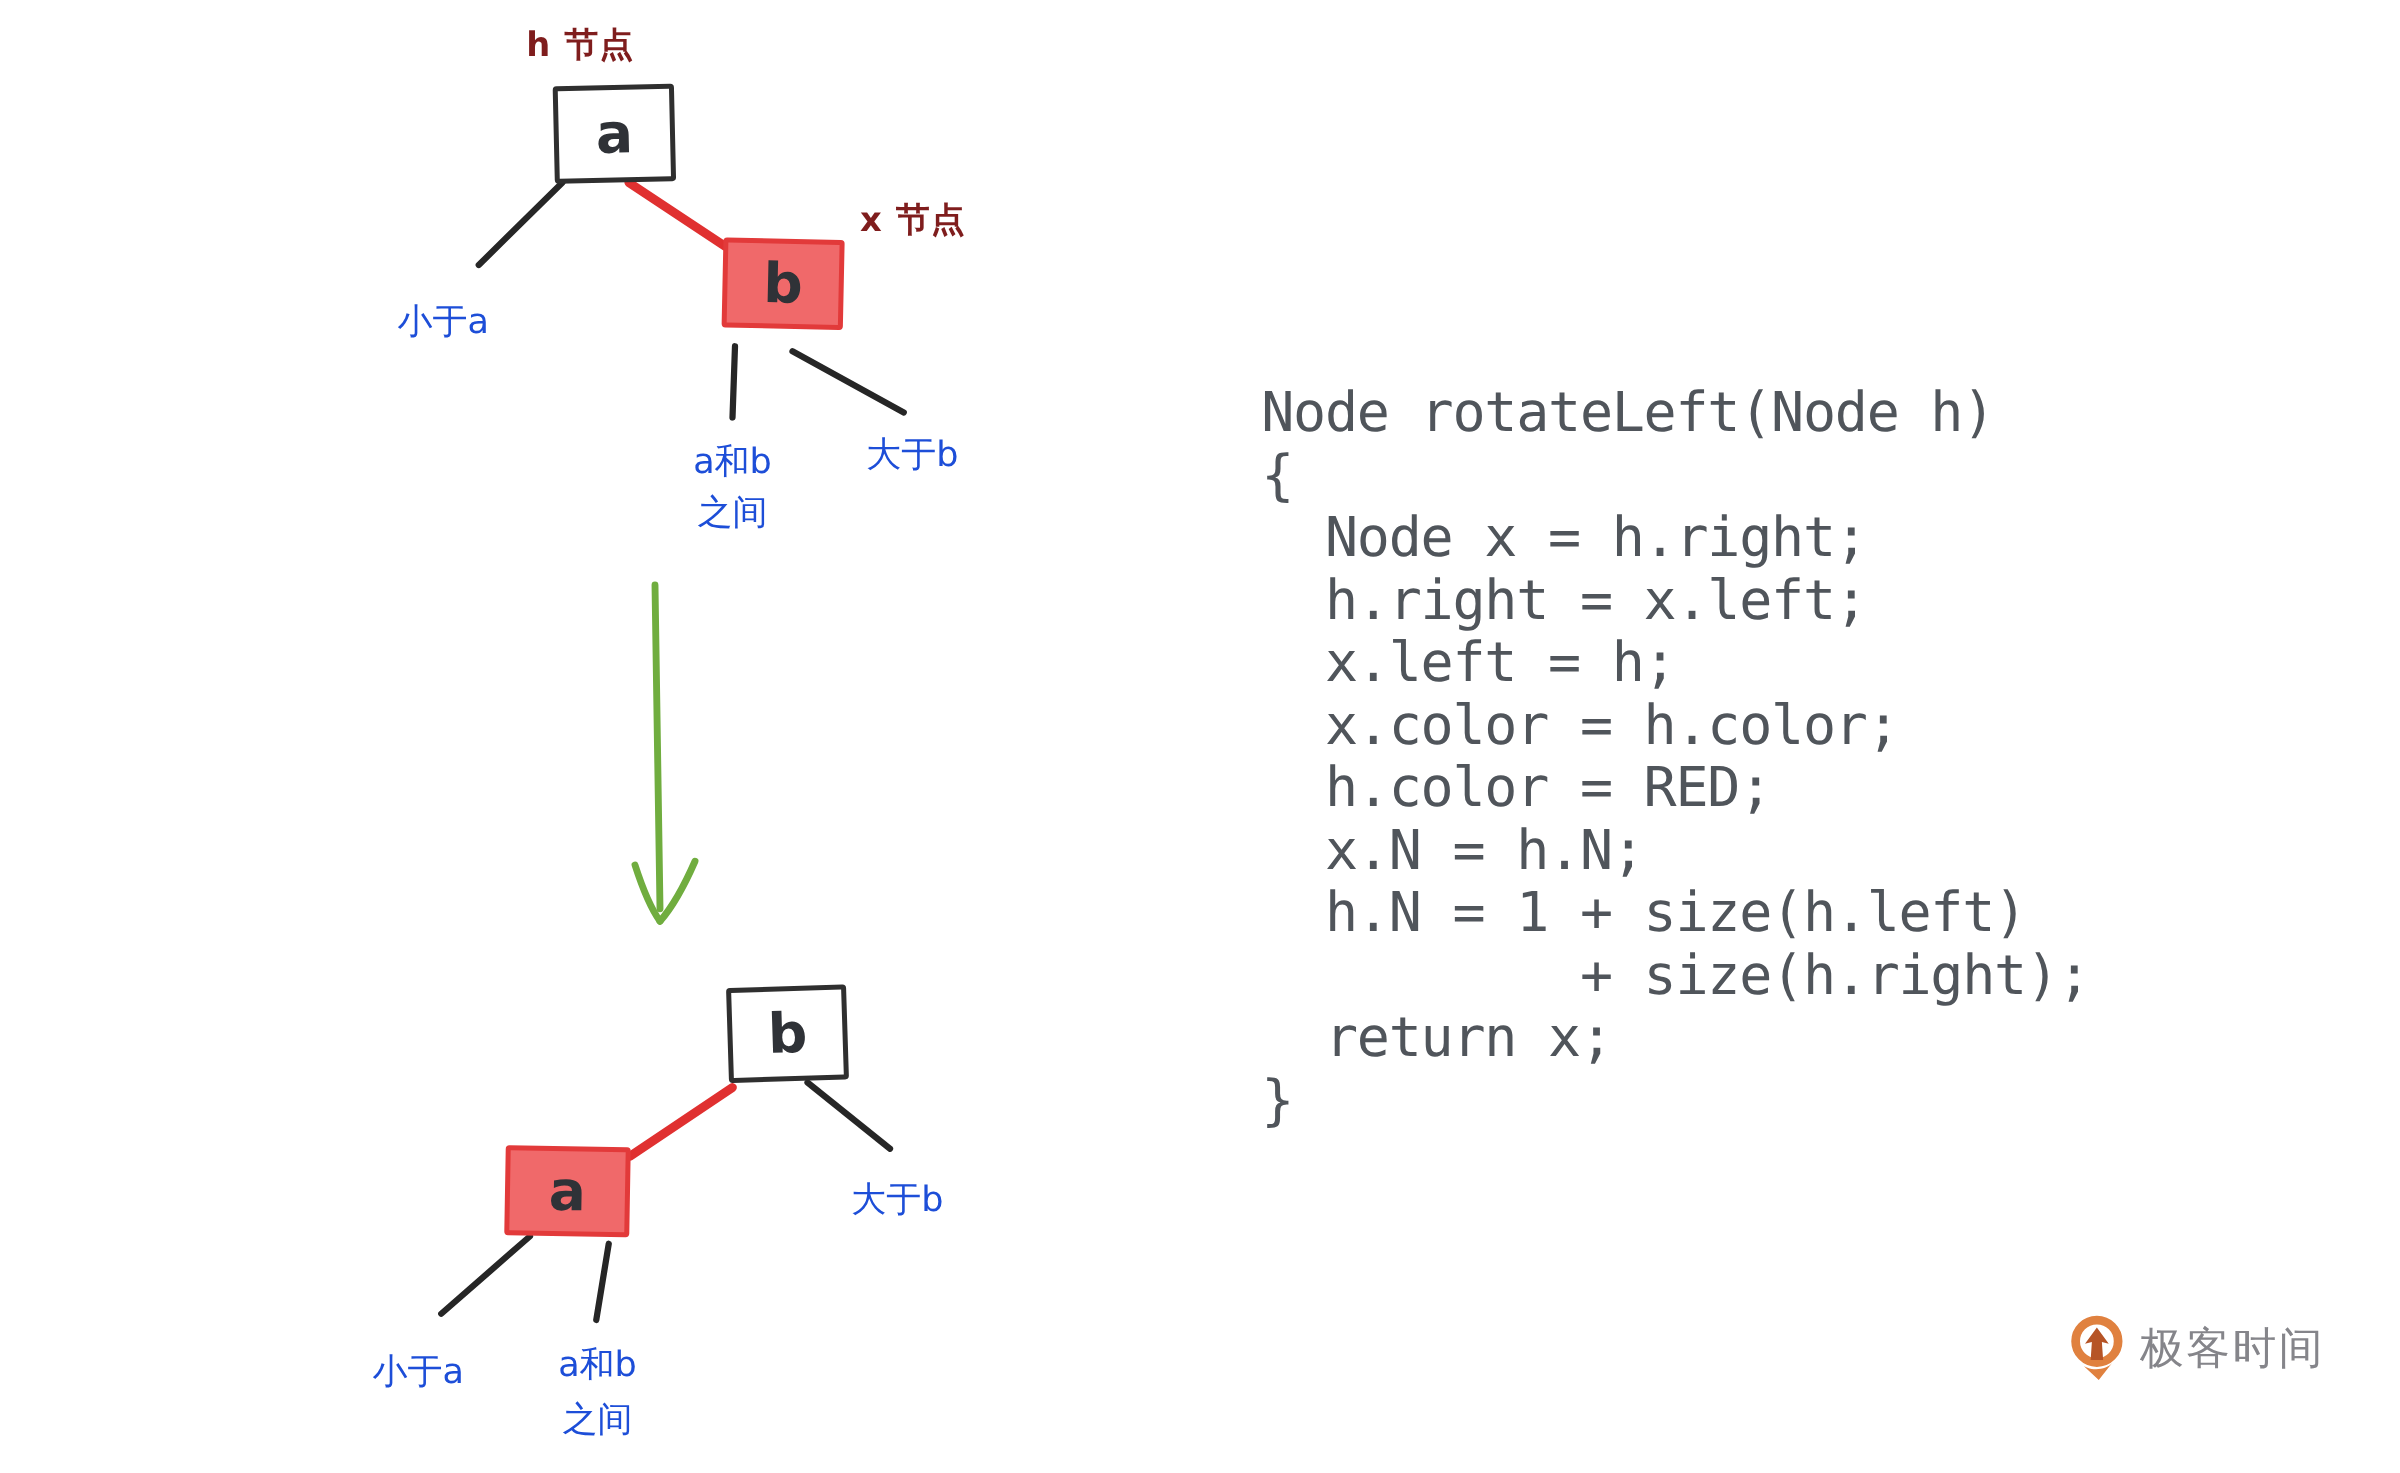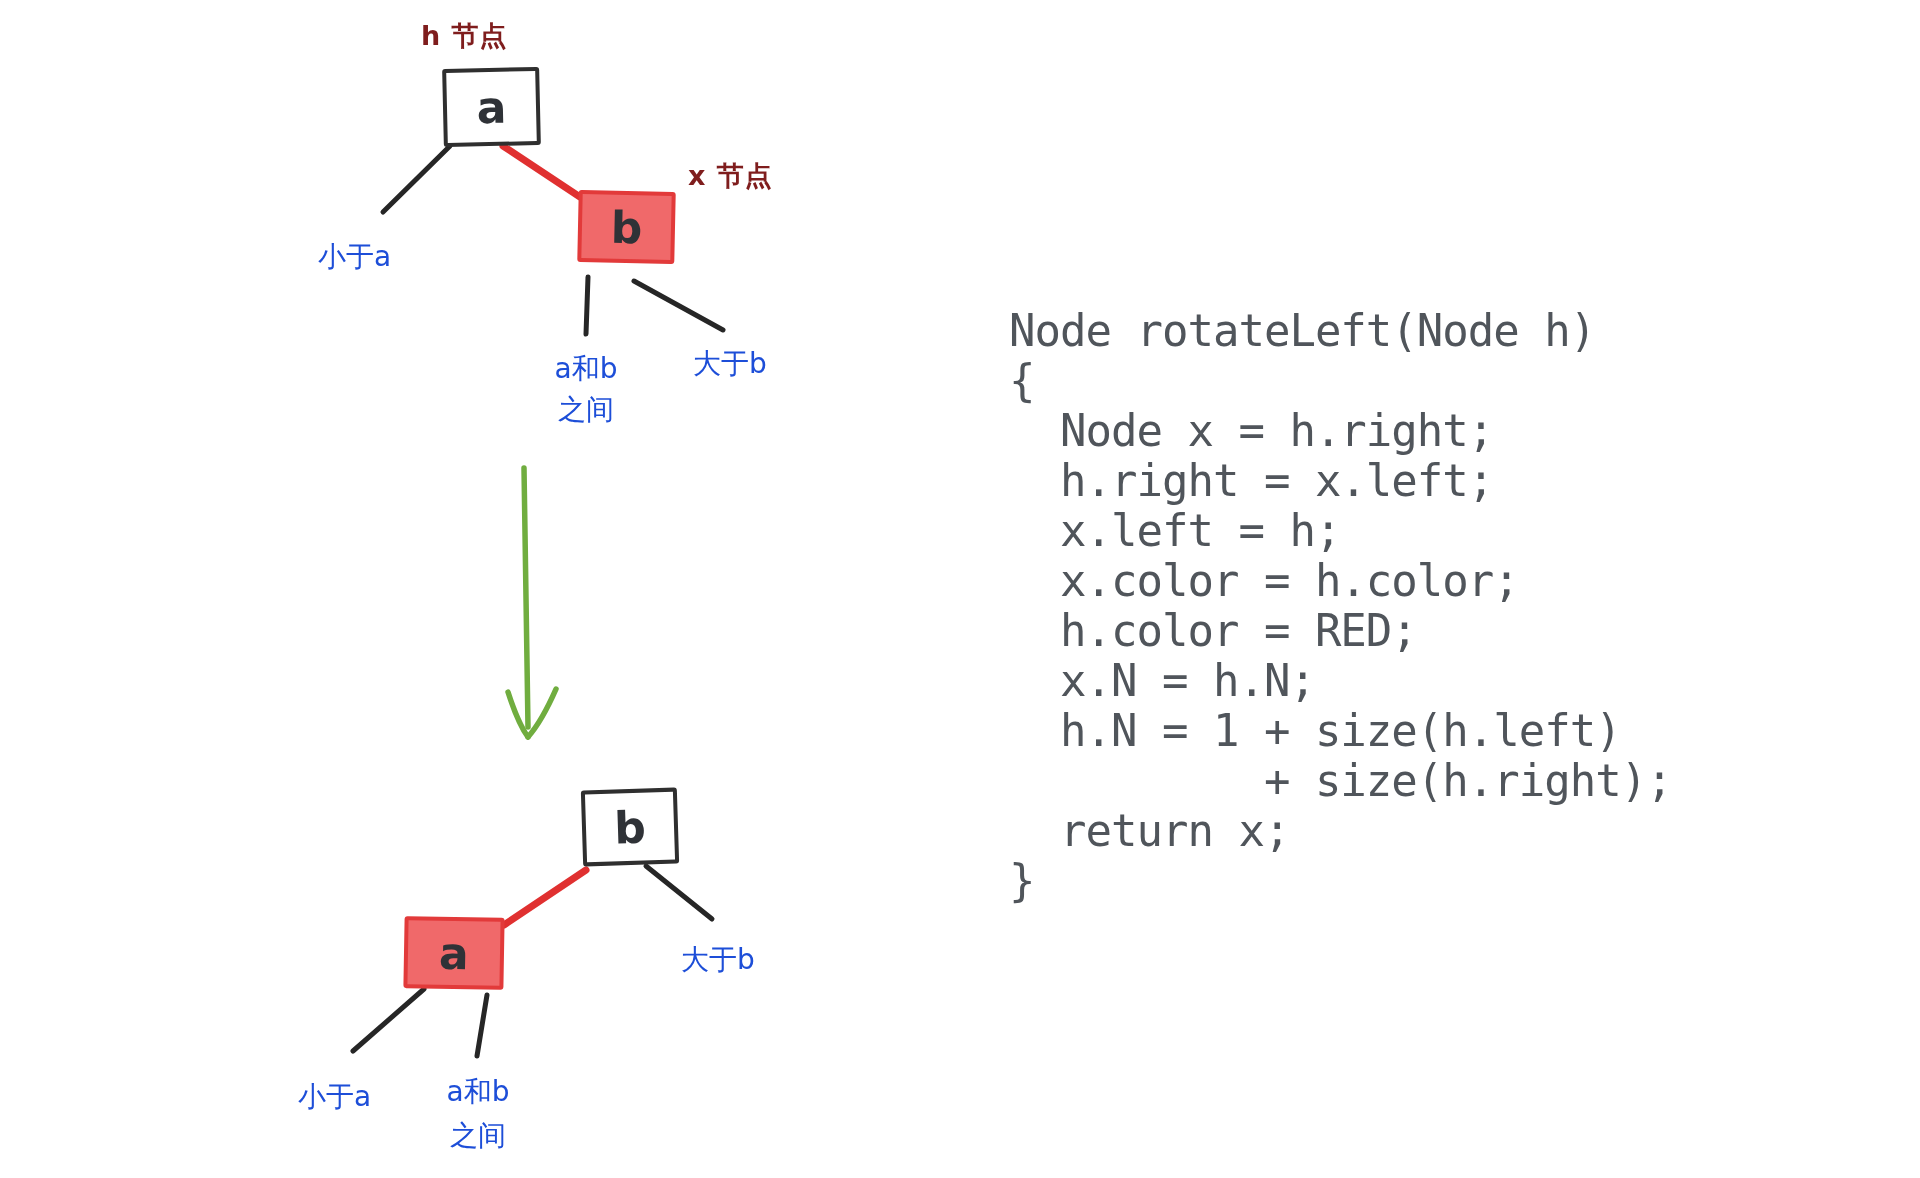--- a/index.html
+++ b/index.html
@@ -136,14 +136,22 @@
   h.right = x.left;
   x.left = h;
   x.color = h.color;
   h.color = RED;
   x.N = h.N;
   h.N = 1 + size(h.left)
           + size(h.right);
   return x;
 }</pre>
 
+  <div class="brand">
+    <svg width="46" height="54" viewBox="0 0 46 54">
+      <circle cx="22.5" cy="22" r="17" fill="none" stroke="#e0813f" stroke-width="7"></circle>
+      <path d="M10 40 C15 46 30 46 35 39 L24 53 Z" fill="#e0813f"></path>
+      <path d="M22.5 11 L32 24 L26.5 22.5 L27.5 37 L17.5 37 L18.5 22.5 L13 24 Z" fill="#b65426"></path>
+    </svg>
+    <span class="brand-text">极客时间</span>
+  </div>
 
 </div>
 
 </body></html>

